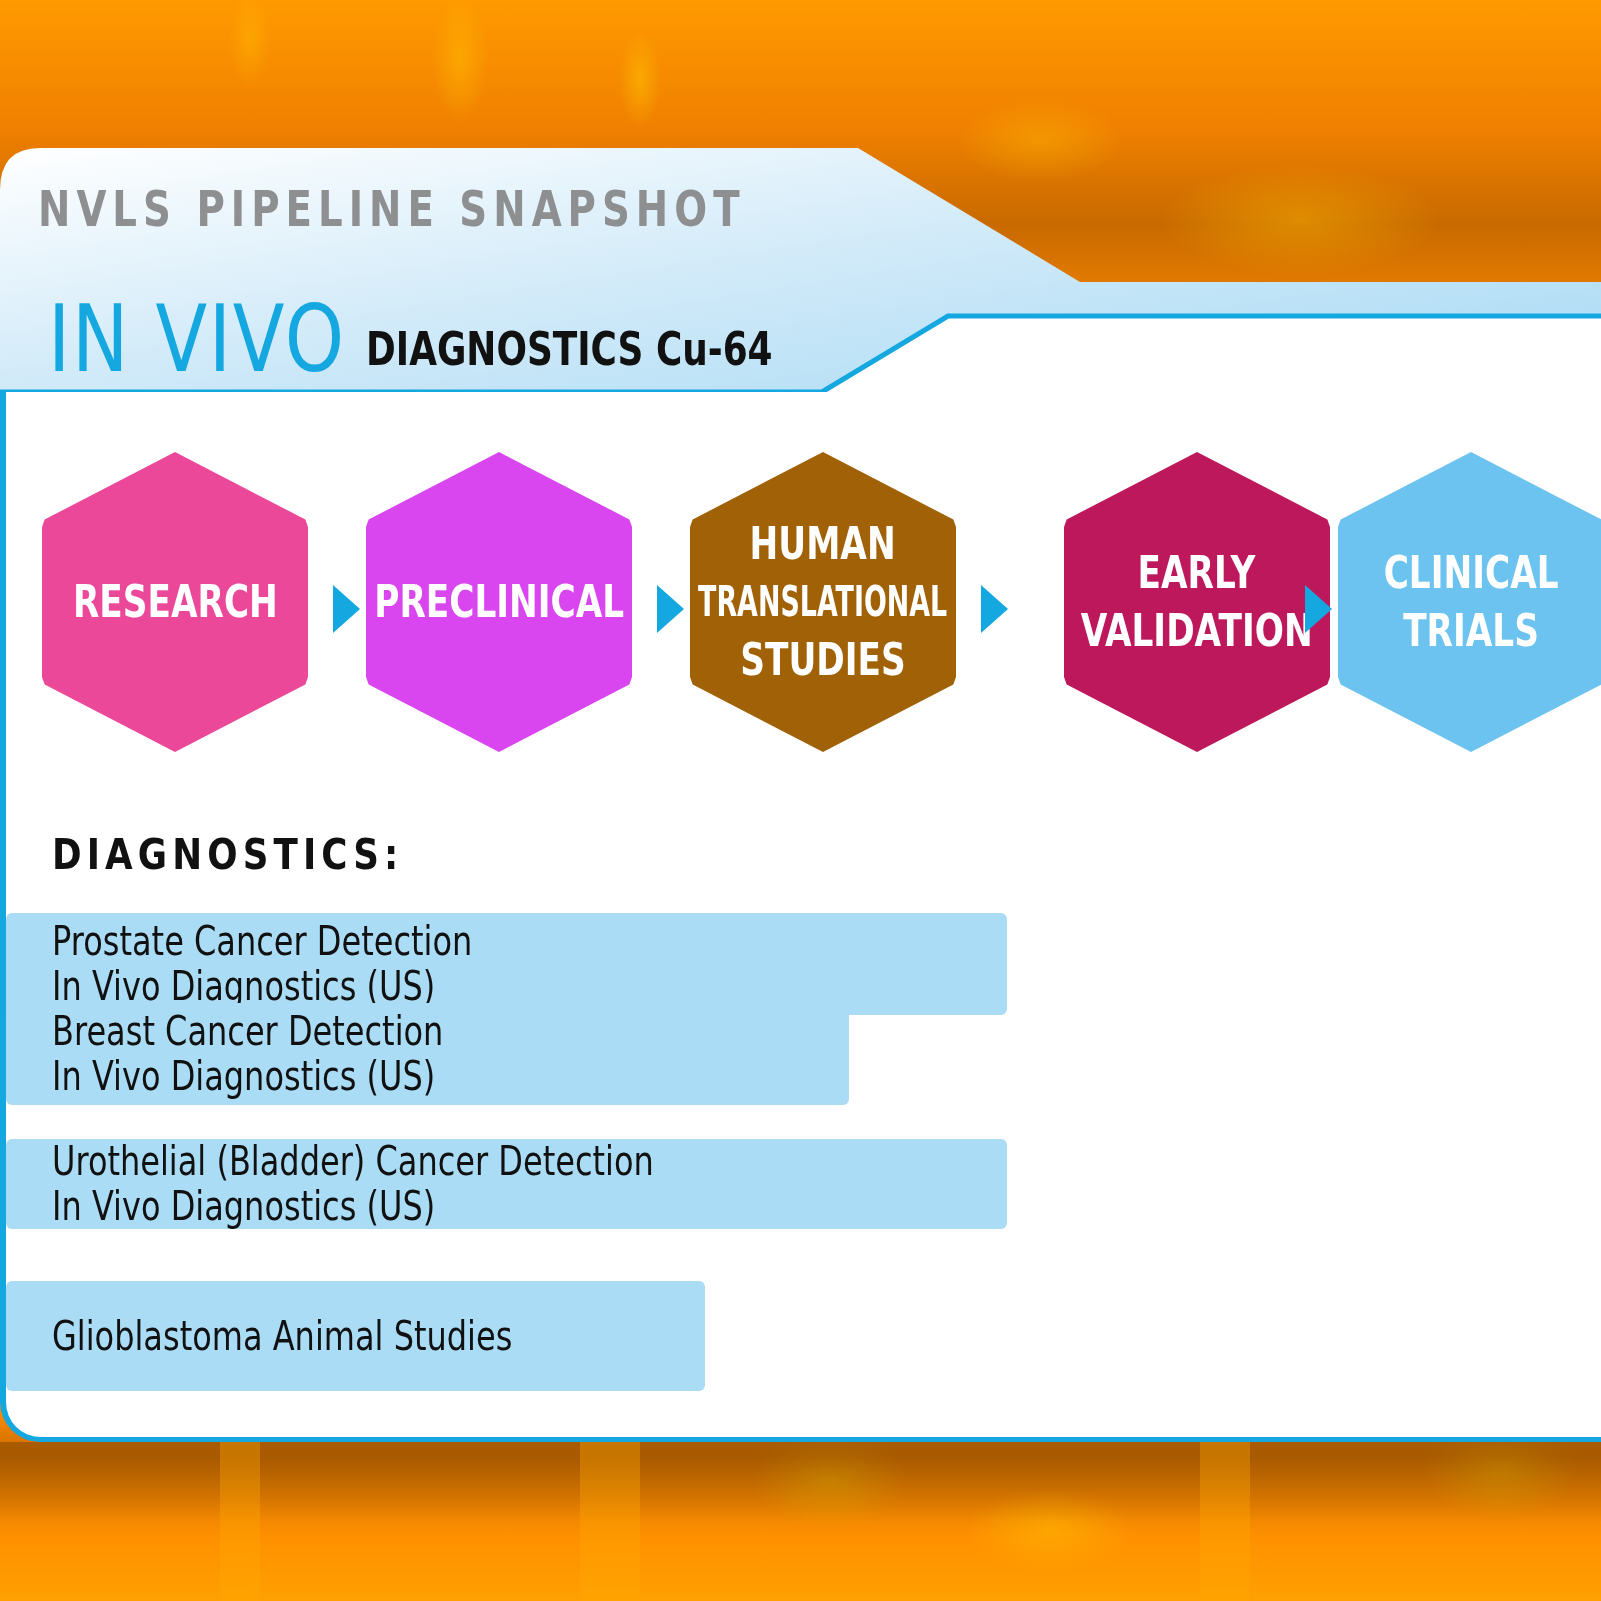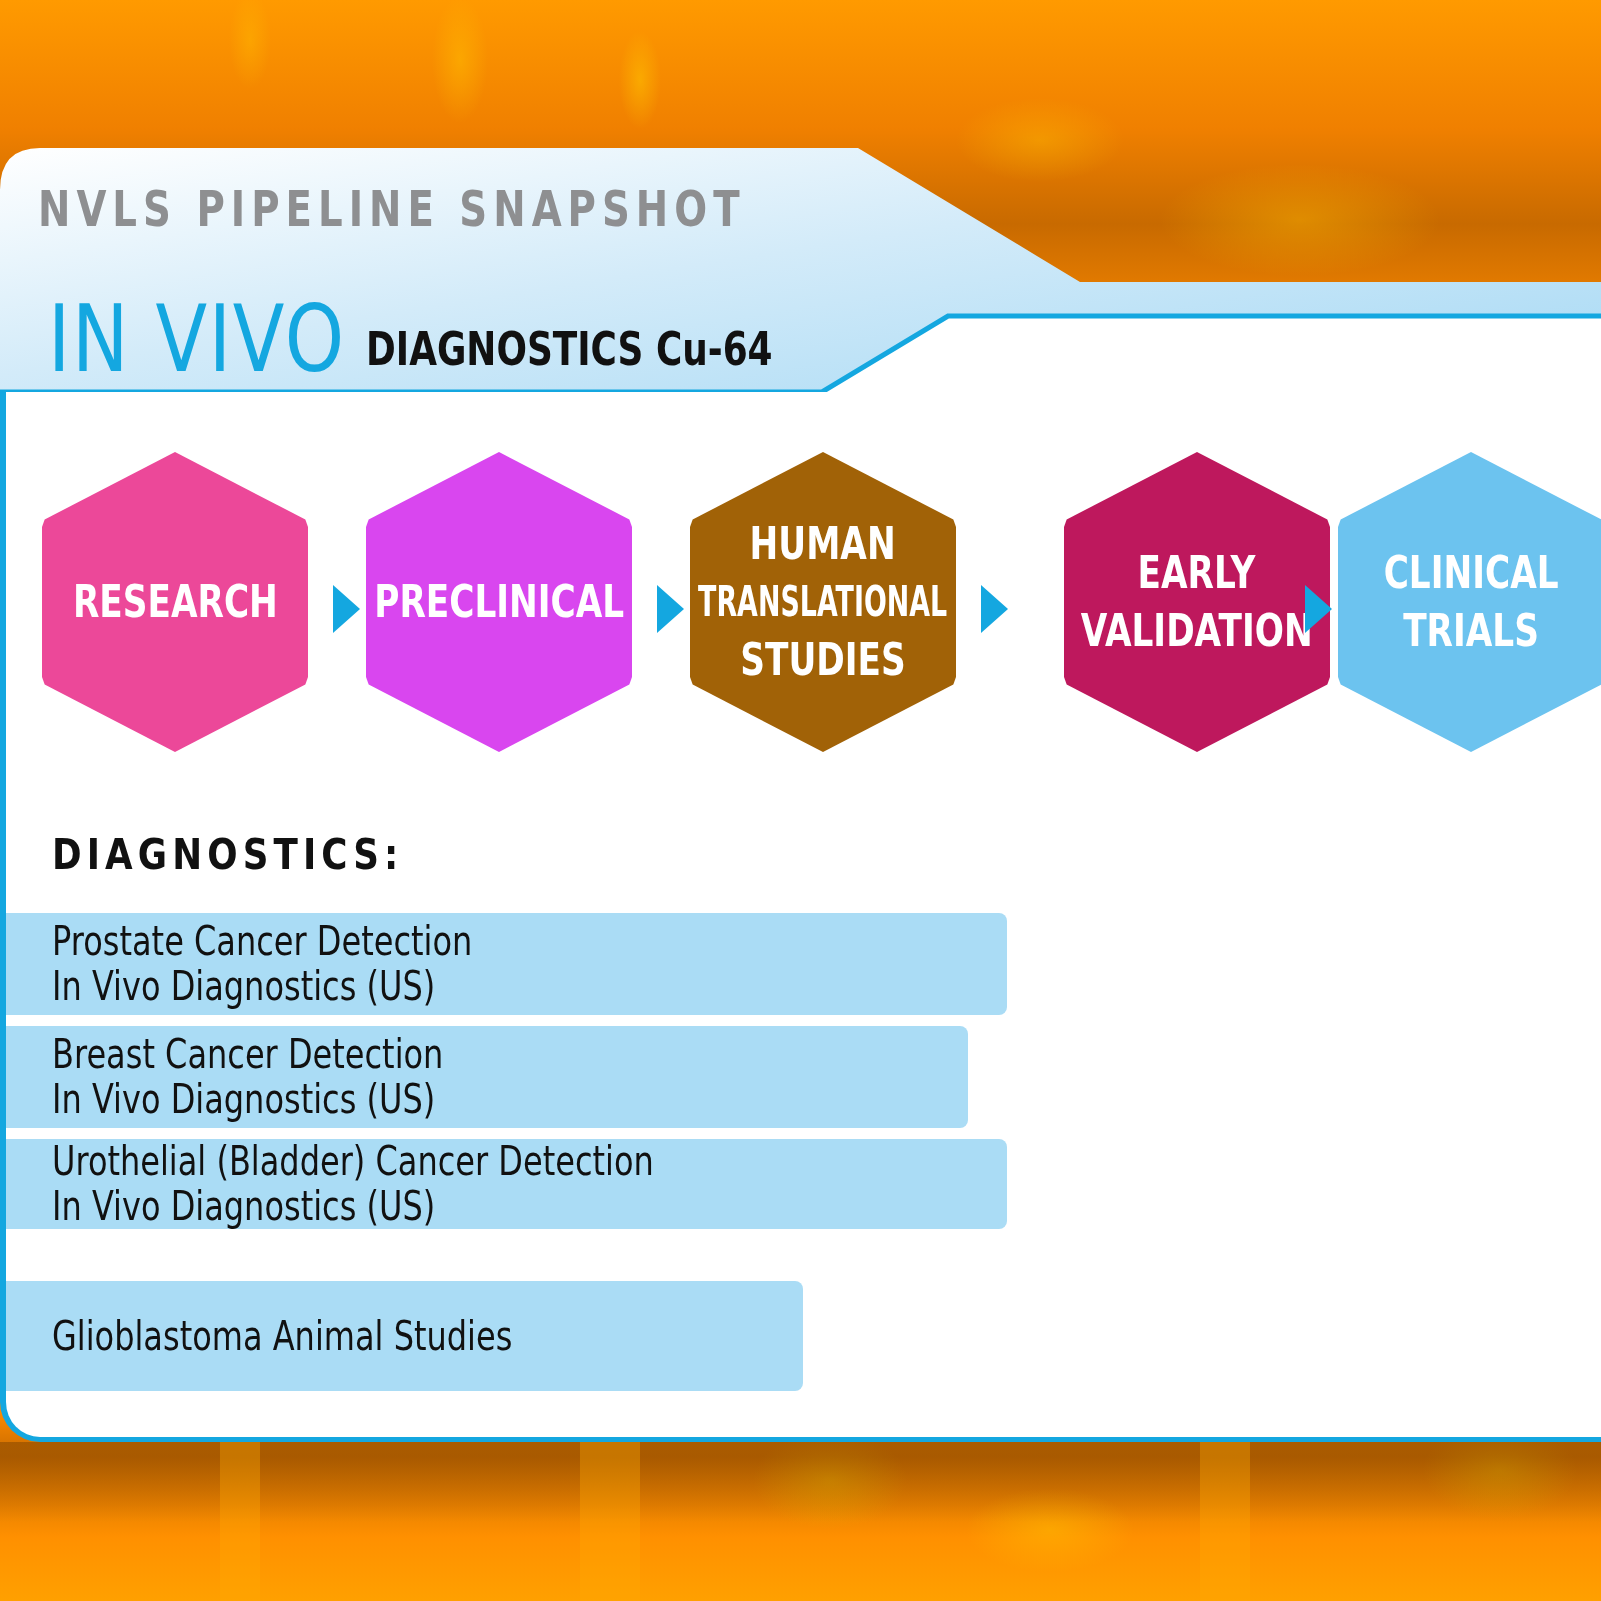--- a/index.html
+++ b/index.html
@@ -83,21 +83,21 @@
     position:absolute; left:52px; top:830px;
     font-family:"DejaVu Sans", sans-serif; font-weight:bold; font-size:42px;
     letter-spacing:6px; color:#111;
     transform:scaleX(0.85); transform-origin:left center; white-space:nowrap;
   }
 
   .bar {
     position:absolute; left:6px; background:#aadcf5;
     border-top-right-radius:8px; border-bottom-right-radius:8px;
     box-sizing:border-box; padding-left:46px;
-    display:flex; flex-direction:column; justify-content:center;
+    display:flex; flex-direction:column; justify-content:center;border-radius:6px;
   }
   .bar .ln {
     font-family:"DejaVu Sans", sans-serif; font-size:40px; color:#111;
     line-height:45px; white-space:nowrap;
     transform:scaleX(0.80); transform-origin:left center;
   }
 </style>
 </head>
 <body>
 
@@ -153,23 +153,23 @@
   <span class="lbl">CLINICAL</span>
   <span class="lbl">TRIALS</span>
 </div>
 
 <div class="diag-heading">DIAGNOSTICS:</div>
 
 <div class="bar" style="top:913px;width:1001px;height:102px">
   <div class="ln">Prostate Cancer Detection</div>
   <div class="ln">In Vivo Diagnostics (US)</div>
 </div>
-<div class="bar" style="top:1026px;width:962px;height:102px">
+<div class="bar" style="top:1003px;width:843px;height:102px">
   <div class="ln">Breast Cancer Detection</div>
   <div class="ln">In Vivo Diagnostics (US)</div>
 </div>
 <div class="bar" style="top:1139px;width:1001px;height:90px">
   <div class="ln">Urothelial (Bladder) Cancer Detection</div>
   <div class="ln">In Vivo Diagnostics (US)</div>
 </div>
-<div class="bar" style="top:1281px;width:797px;height:110px">
+<div class="bar" style="top:1281px;width:699px;height:110px">
   <div class="ln">Glioblastoma Animal Studies</div>
 </div>
 
 </body></html>

